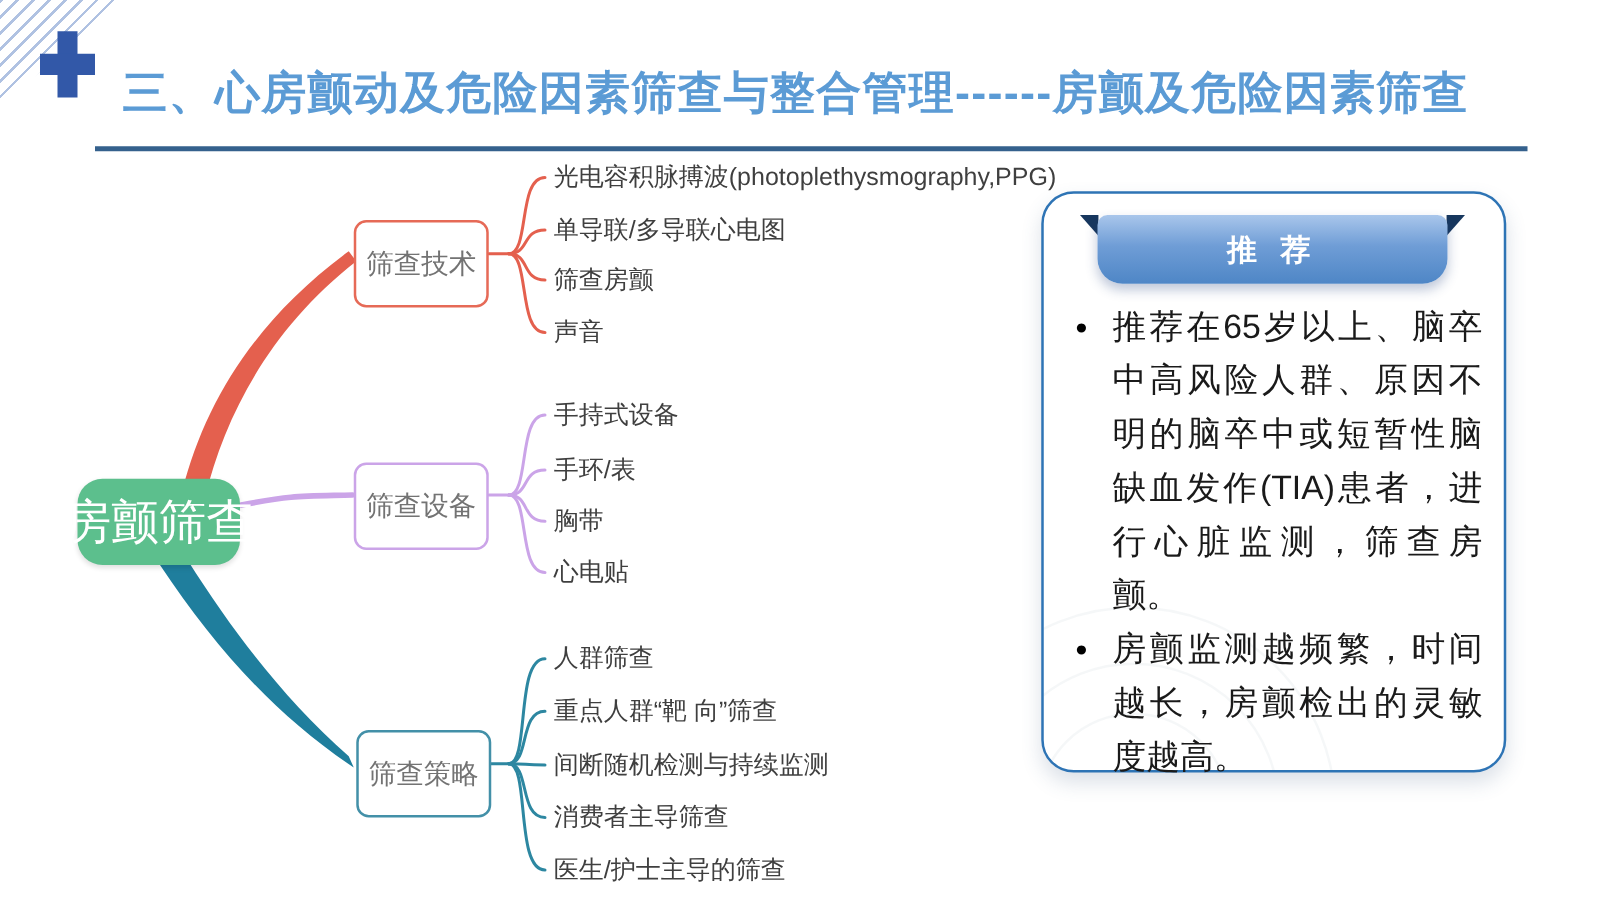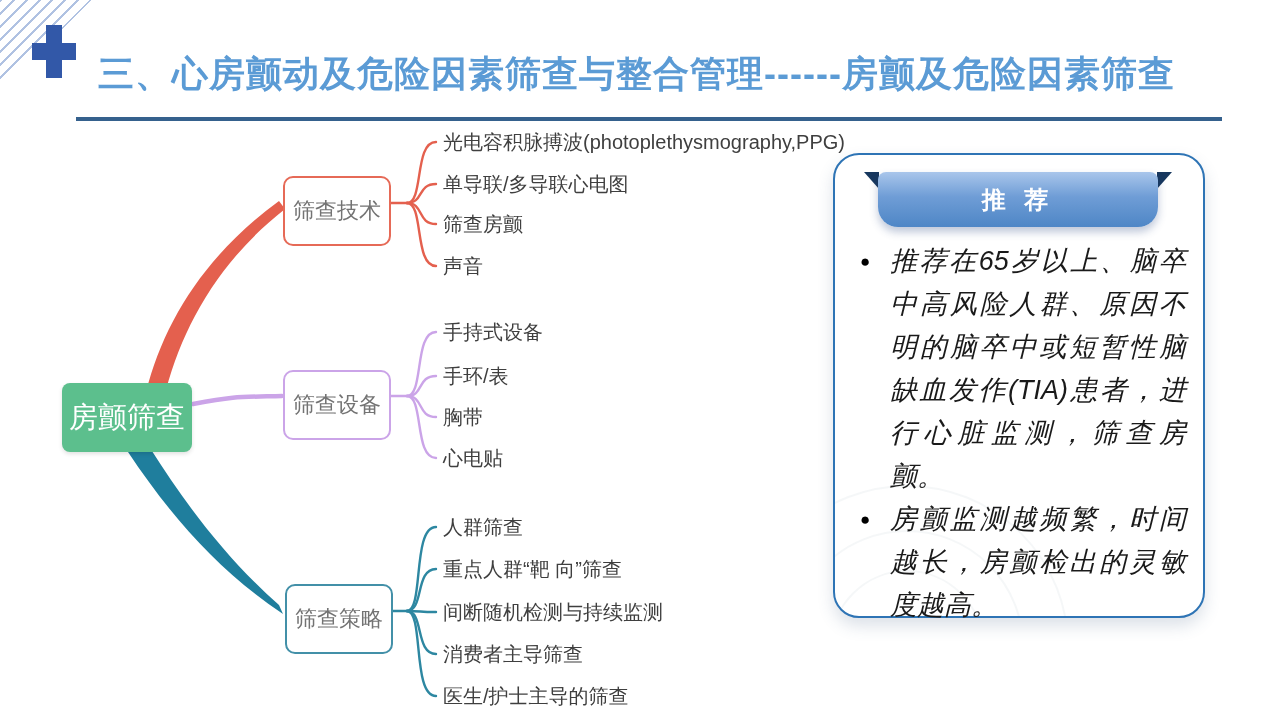--- a/index.html
+++ b/index.html
@@ -20,21 +20,21 @@
   
   .page-title{
     position:absolute;left:98px;top:50px;width:1140px;
     font-size:36px;font-weight:bold;color:#5b9bd5;letter-spacing:1px;white-space:nowrap;
   }
   .title-divider{position:absolute;left:76px;top:117px;width:1146px;height:4px;background:#35618d;}
   
   svg.mindmap{position:absolute;left:0;top:0;}
   .root-node{
     position:absolute;left:62px;top:383px;width:130px;height:69px;
-    background:#5cbf8d;border-radius:8px;color:#ffffff;font-size:29px;
+    background:#5cbf8d;border-radius:20px;color:#ffffff;font-size:38px;
     display:flex;align-items:center;justify-content:center;white-space:nowrap;
     box-shadow:0 2px 4px rgba(0,0,0,0.12);
   }
   .branch-node{
     position:absolute;width:108px;height:70px;background:#ffffff;
     border-radius:10px;border:2px solid;box-sizing:border-box;
     display:flex;align-items:center;justify-content:center;
     font-size:22px;color:#737373;white-space:nowrap;
   }
   .bn-tech{left:283px;top:176px;border-color:#e66a57;}
@@ -66,21 +66,21 @@
   .fold-right{left:1157px;clip-path:polygon(0 0,100% 0,0 100%);}
   .rec-bullets{
     position:absolute;left:860px;top:240px;width:326px;
     list-style:none;margin:0;padding:0;
   }
   .rec-bullets li{
     display:flex;gap:10px;
     font-size:27px;line-height:43px;color:#1a1a1a;text-align:justify;
   }
   .rec-bullets .dot{flex:0 0 20px;font-size:17px;line-height:43px;color:#000000;}
-  .rec-bullets .txt{flex:1;font-style:italic;}
+  .rec-bullets .txt{flex:1;}
 </style>
 </head>
 <body>
 
 <div class="corner-stripes"></div>
 <div class="plus-icon">
   <div class="v"></div>
     <div class="h"></div>
 </div>
 

